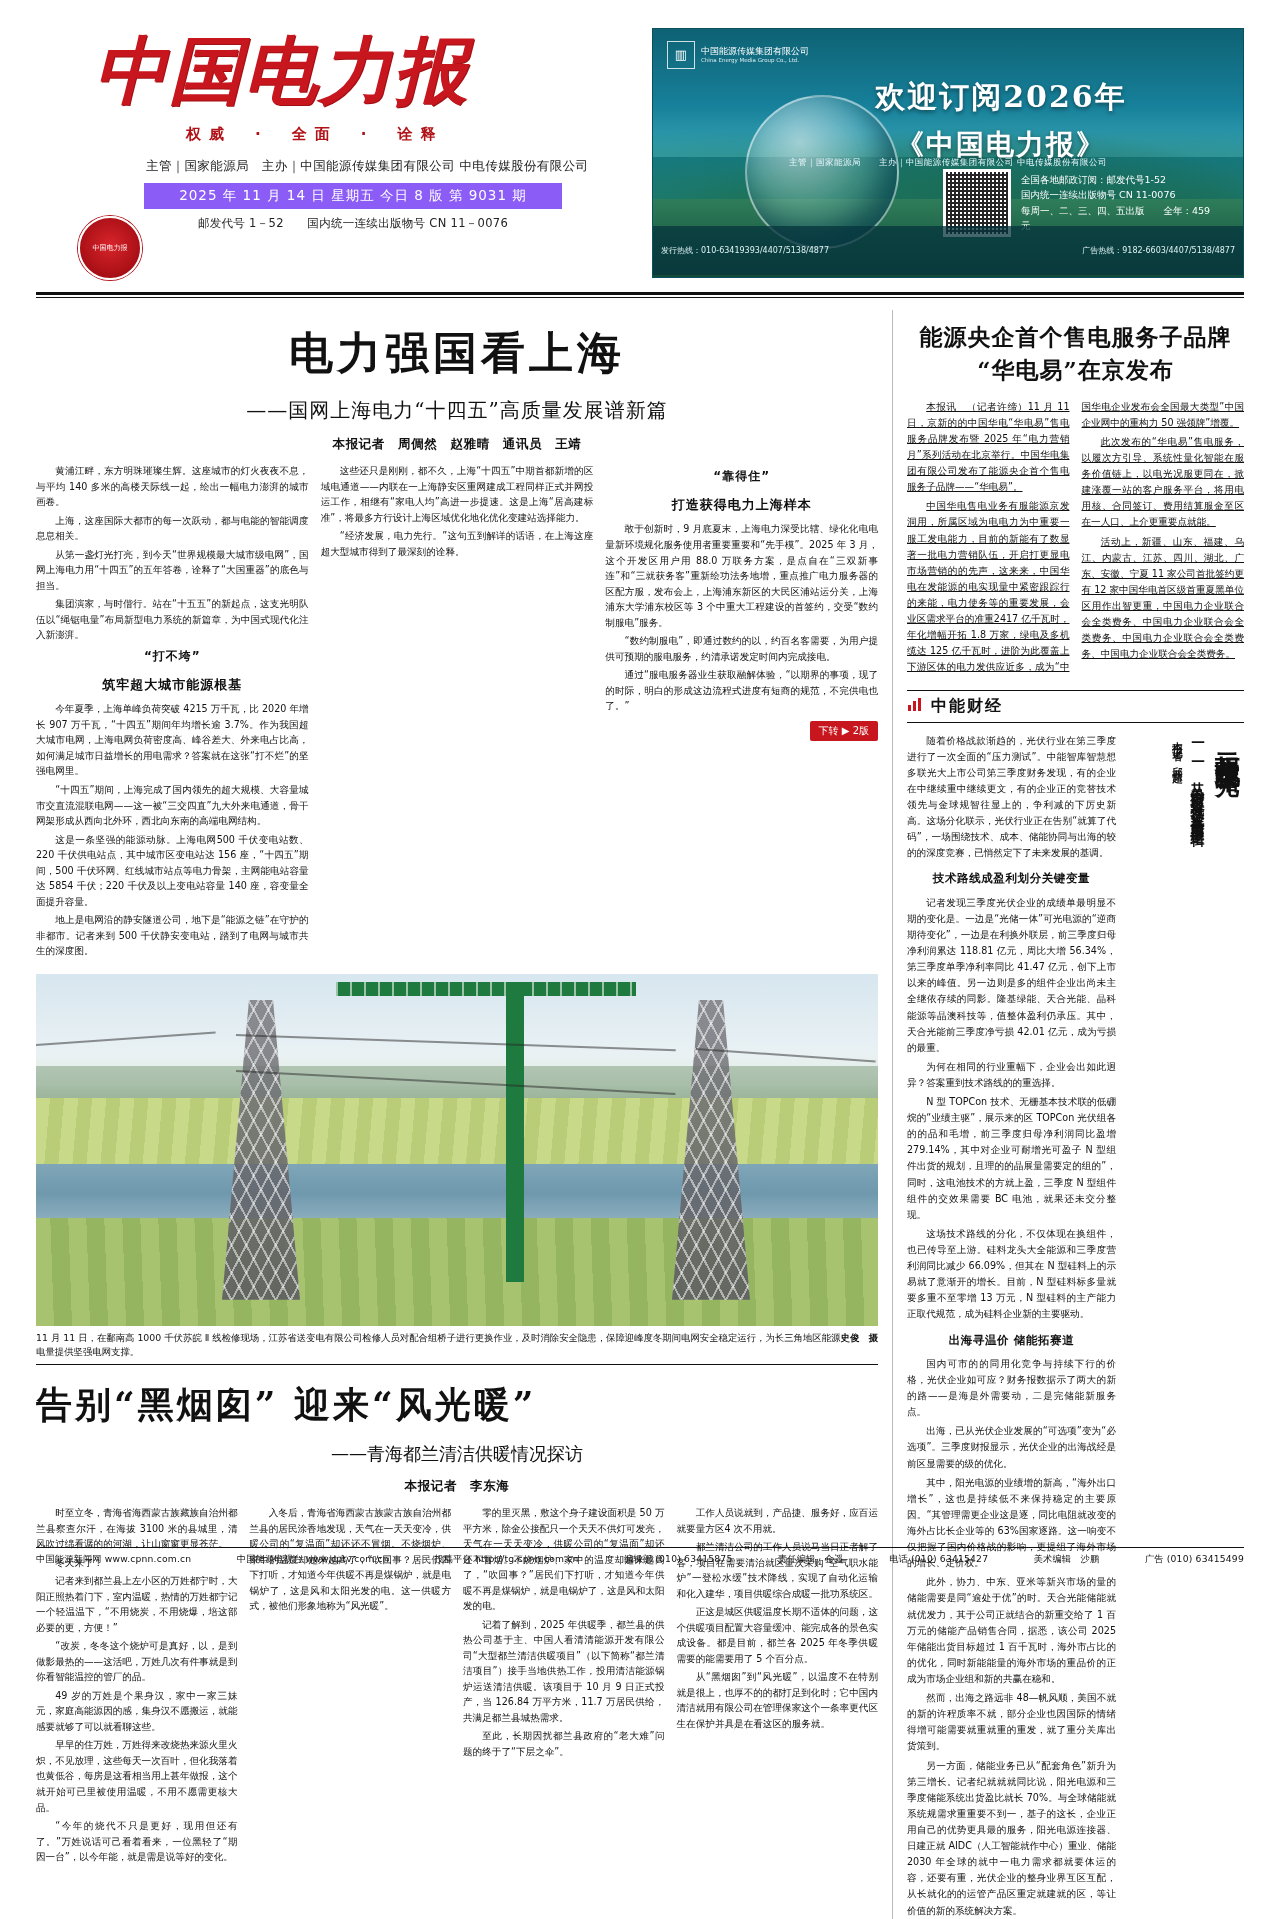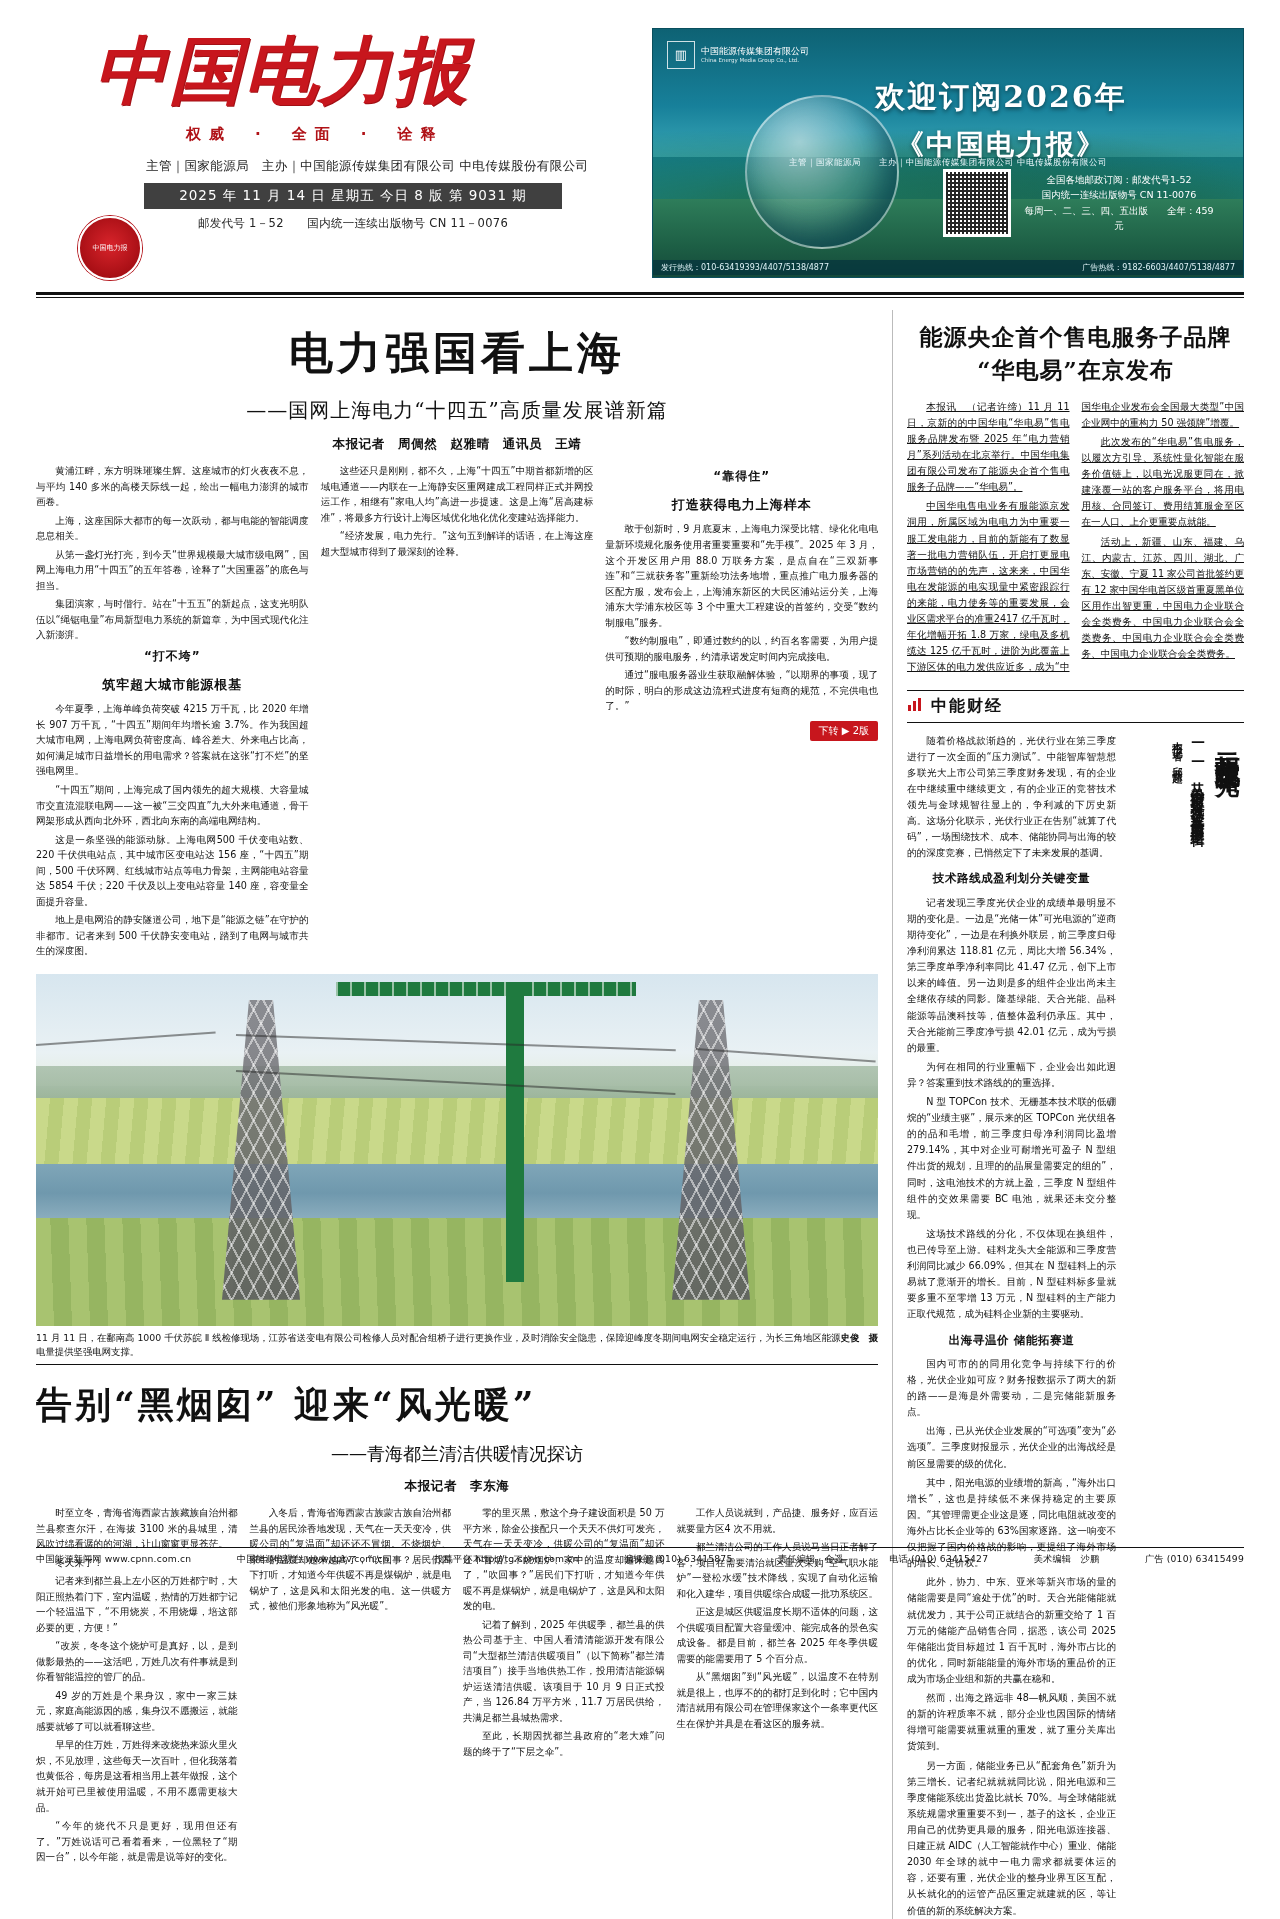--- a/index.html
+++ b/index.html
@@ -55,21 +55,21 @@
     font-weight: bold;
   }
   .masthead-org {
     margin: 14px 0 0 110px;
     font-size: 12.5px;
     color: #222;
     letter-spacing: 0.4px;
   }
   .red-bar {
     margin: 8px 0 0 108px;
-    background: #404040;
+    background: #8b5cf6;
     color: #fff;
     font-size: 13.5px;
     padding: 4px 10px;
     width: 418px;
     box-sizing: border-box;
     text-align: center;
     letter-spacing: 1px;
   }
   .masthead-sub {
     margin: 7px 0 0 108px;
@@ -172,26 +172,26 @@
     width: 100%; height: 100%;
     background-image:
       linear-gradient(90deg, #000 25%, transparent 25%, transparent 50%, #000 50%, #000 75%, transparent 75%),
       linear-gradient(0deg, #000 25%, transparent 25%, transparent 50%, #000 50%, #000 75%, transparent 75%);
     background-size: 8px 8px, 8px 8px;
     background-color: #fff;
     opacity: .85;
   }
   .ad-sub {
     position: absolute; right: 26px; bottom: 44px;
-    color: #fff; font-size: 9.5px; line-height: 1.6; text-align: center; width: 196px; margin-left: 43px;
+    color: #fff; font-size: 9.5px; line-height: 1.6; text-align: left; width: 196px; margin-left: 43px;
   }
   .ad-foot {
     position: absolute; left: 0; right: 0; bottom: 2px;
     background: rgba(5,52,62,.75);
-    color: #dff3f7; font-size: 8px; padding: 2px 8px;
+    color: #dff3f7; font-size: 8px; padding: 19px 8px;
     display: flex; justify-content: space-between;
   }
 
   
   .rule-thick { border-top: 3px solid #111; margin-top: 14px; }
   .rule-thin { border-top: 1px solid #111; margin-top: 2px; }
 
   
   .content {
     display: flex;

